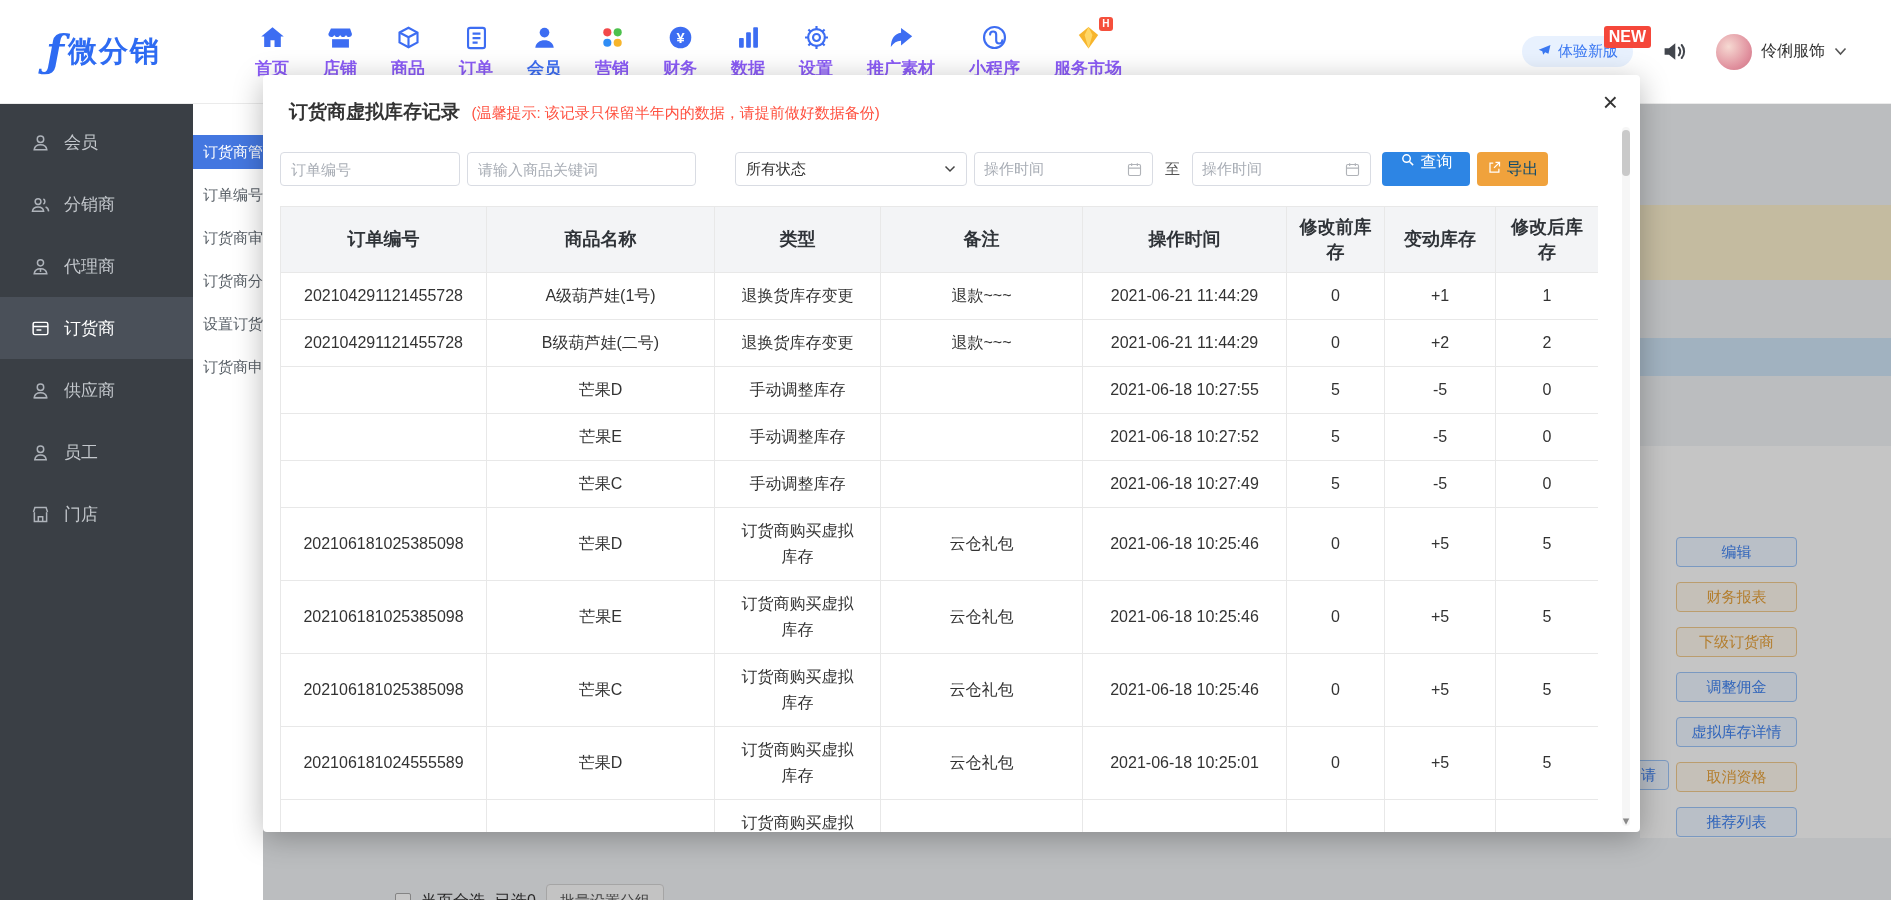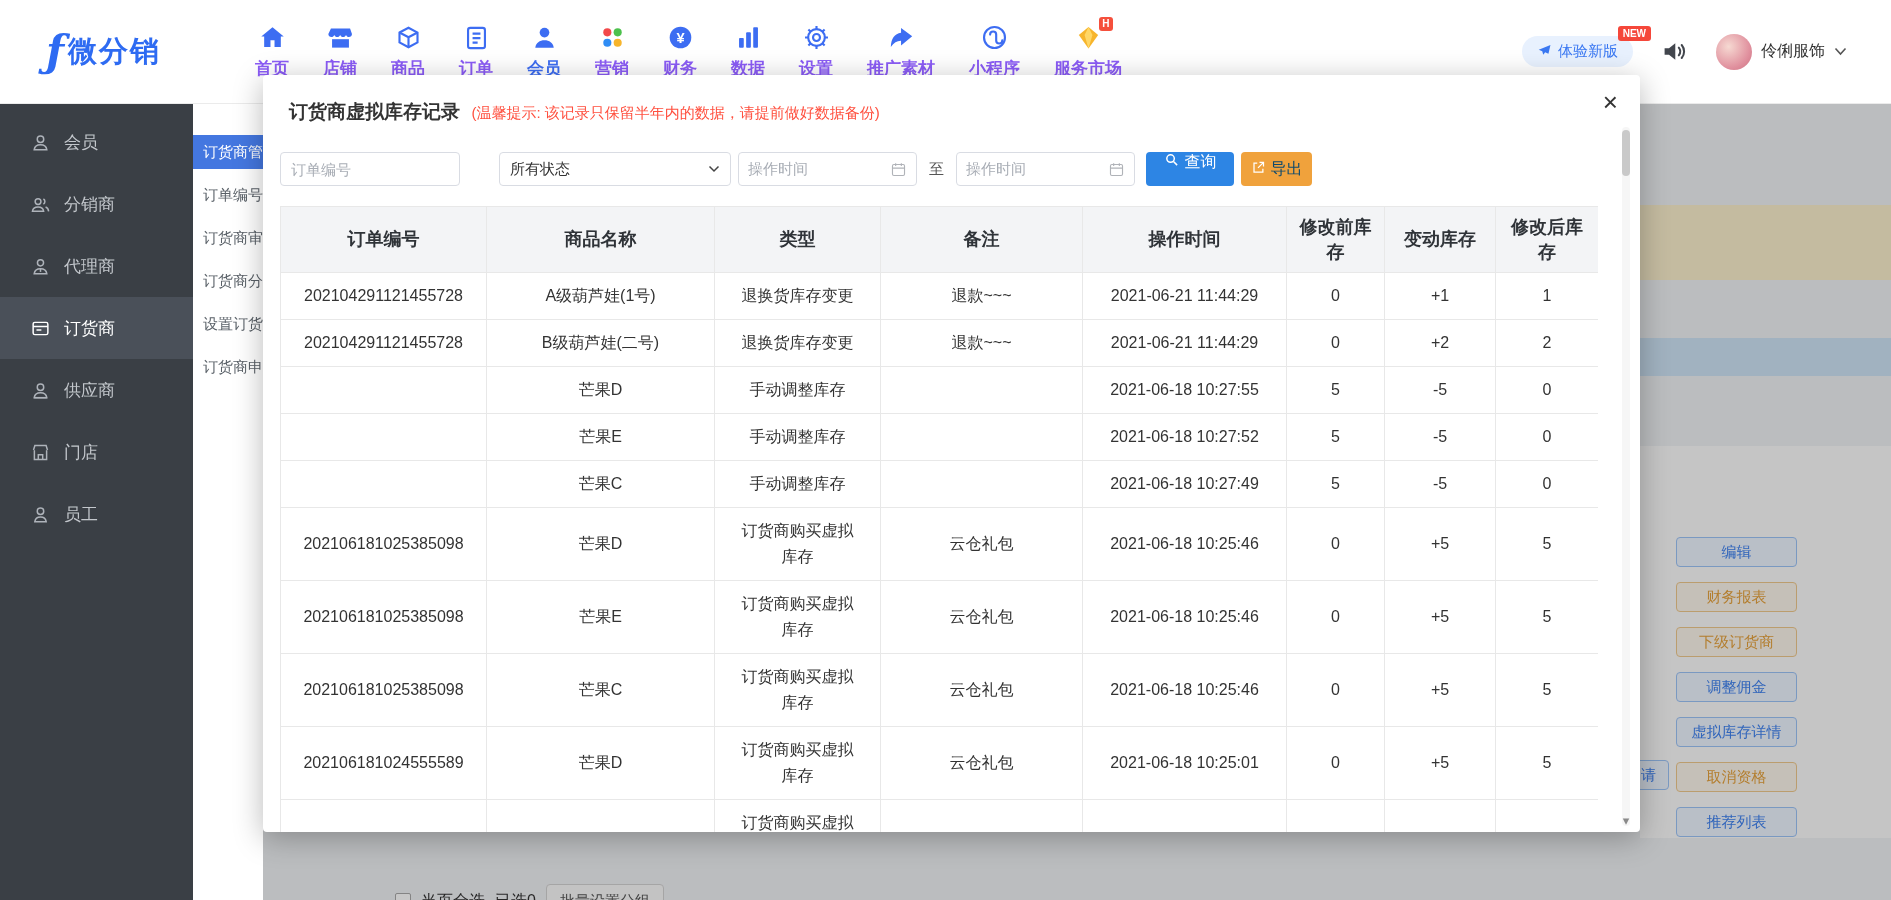--- a/index.html
+++ b/index.html
@@ -18,21 +18,21 @@
   .nav-ico svg { width:27px; height:27px; display:block; }
   .nav-label { margin-top:6px; font-size:17px; font-weight:600; color:#8b5cf6; white-space:nowrap; }
   .nav-item.active .nav-label { color:#3d6df2; }
   .h-badge { position:absolute; top:-7px; right:-11px; background:#f5503c; color:#fff; font-size:10px;
              font-weight:700; font-style:normal; border-radius:3px; padding:1px 3px; line-height:1.2; }
   .nav-right { margin-left:auto; margin-right:44px; display:flex; align-items:center; gap:28px; }
   .try-new { position:relative; display:flex; align-items:center; gap:6px; background:#e8f1fe; border:none;
              border-radius:16px; height:31px; padding:0 15px; color:#3a78f2; font-size:15px; cursor:pointer;
              font-family:inherit; }
   .try-new svg { width:15px; height:15px; }
-  .new-badge { position:absolute; top:-10px; right:-18px; background:#f5473a; color:#fff; font-size:10px;
+  .new-badge { position:absolute; top:-10px; right:-18px; background:#f5473a; color:#fff; font-size:16px;
                font-weight:700; font-style:normal; padding:2px 5px; border-radius:3px; line-height:1.1; }
   .speaker { width:27px; height:27px; cursor:pointer; }
   .speaker svg { width:27px; height:27px; }
   .user-box { display:flex; align-items:center; gap:9px; cursor:pointer; }
   .avatar { width:36px; height:36px; border-radius:50%;
             background:radial-gradient(circle at 35% 35%, #f6d9d2, #e08f9d 65%, #c9707f); flex:none; }
   .uname { font-size:16px; color:#333; }
   .caret svg { width:13px; height:9px; display:block; }
 
   
@@ -306,34 +306,34 @@
           <circle cx="12" cy="8.2" r="3.7"></circle>
           <path d="M4.8 20.2c.5-3.6 3.4-5.6 7.2-5.6s6.7 2 7.2 5.6z"></path>
           <path d="M4.8 20.2h14.4"></path>
         </svg>
       </span>
       <span class="side-label">供应商</span>
     </div>
     <div class="side-item">
       <span class="side-ico">
         <svg viewBox="0 0 24 24" fill="none" stroke="currentColor" stroke-width="1.7">
+          <circle cx="12" cy="8.2" r="3.7"></circle>
+          <path d="M5.5 20.2c.5-3.4 3.2-5.3 6.5-5.3s6 1.9 6.5 5.3z"></path>
+        </svg>
+      </span>
+      <span class="side-label">员工</span>
+    </div>
+    <div class="side-item">
+      <span class="side-ico">
+        <svg viewBox="0 0 24 24" fill="none" stroke="currentColor" stroke-width="1.7">
           <path d="M4 9.2L5.6 4h12.8L20 9.2M5 9.5V20h14V9.5"></path>
           <path d="M9.5 20v-5.5h5V20"></path>
         </svg>
       </span>
       <span class="side-label">门店</span>
-    </div>
-    <div class="side-item">
-      <span class="side-ico">
-        <svg viewBox="0 0 24 24" fill="none" stroke="currentColor" stroke-width="1.7">
-          <circle cx="12" cy="8.2" r="3.7"></circle>
-          <path d="M5.5 20.2c.5-3.4 3.2-5.3 6.5-5.3s6 1.9 6.5 5.3z"></path>
-        </svg>
-      </span>
-      <span class="side-label">员工</span>
     </div>
   </div>
 
 <div class="submenu" id="submenu">
     <div class="submenu-item active">订货商管</div>
     <div class="submenu-item">订单编号</div>
     <div class="submenu-item">订货商审</div>
     <div class="submenu-item">订货商分</div>
     <div class="submenu-item">设置订货</div>
     <div class="submenu-item">订货商申</div>
@@ -364,20 +364,21 @@
 <div class="overlay"></div>
 
 <div class="modal">
   <div class="m-head">
     <span class="m-title">订货商虚拟库存记录</span>
     <span class="m-hint">(温馨提示: 该记录只保留半年内的数据，请提前做好数据备份)</span>
     <button class="m-close">×</button>
   </div>
   <div class="m-filters">
     <input class="f-input w180" placeholder="订单编号" style="">
+    <input class="f-input w229" placeholder="请输入商品关键词" style="">
     <div class="f-select">
       <span>所有状态</span>
       <span class="sel-caret">
         <svg viewBox="0 0 12 8" width="12" height="8" fill="none" stroke="#444" stroke-width="1.5">
             <path d="M1.5 1.5L6 6l4.5-4.5"></path>
           </svg>
       </span>
     </div>
     <div class="f-date">
       <span class="ph">操作时间</span>

